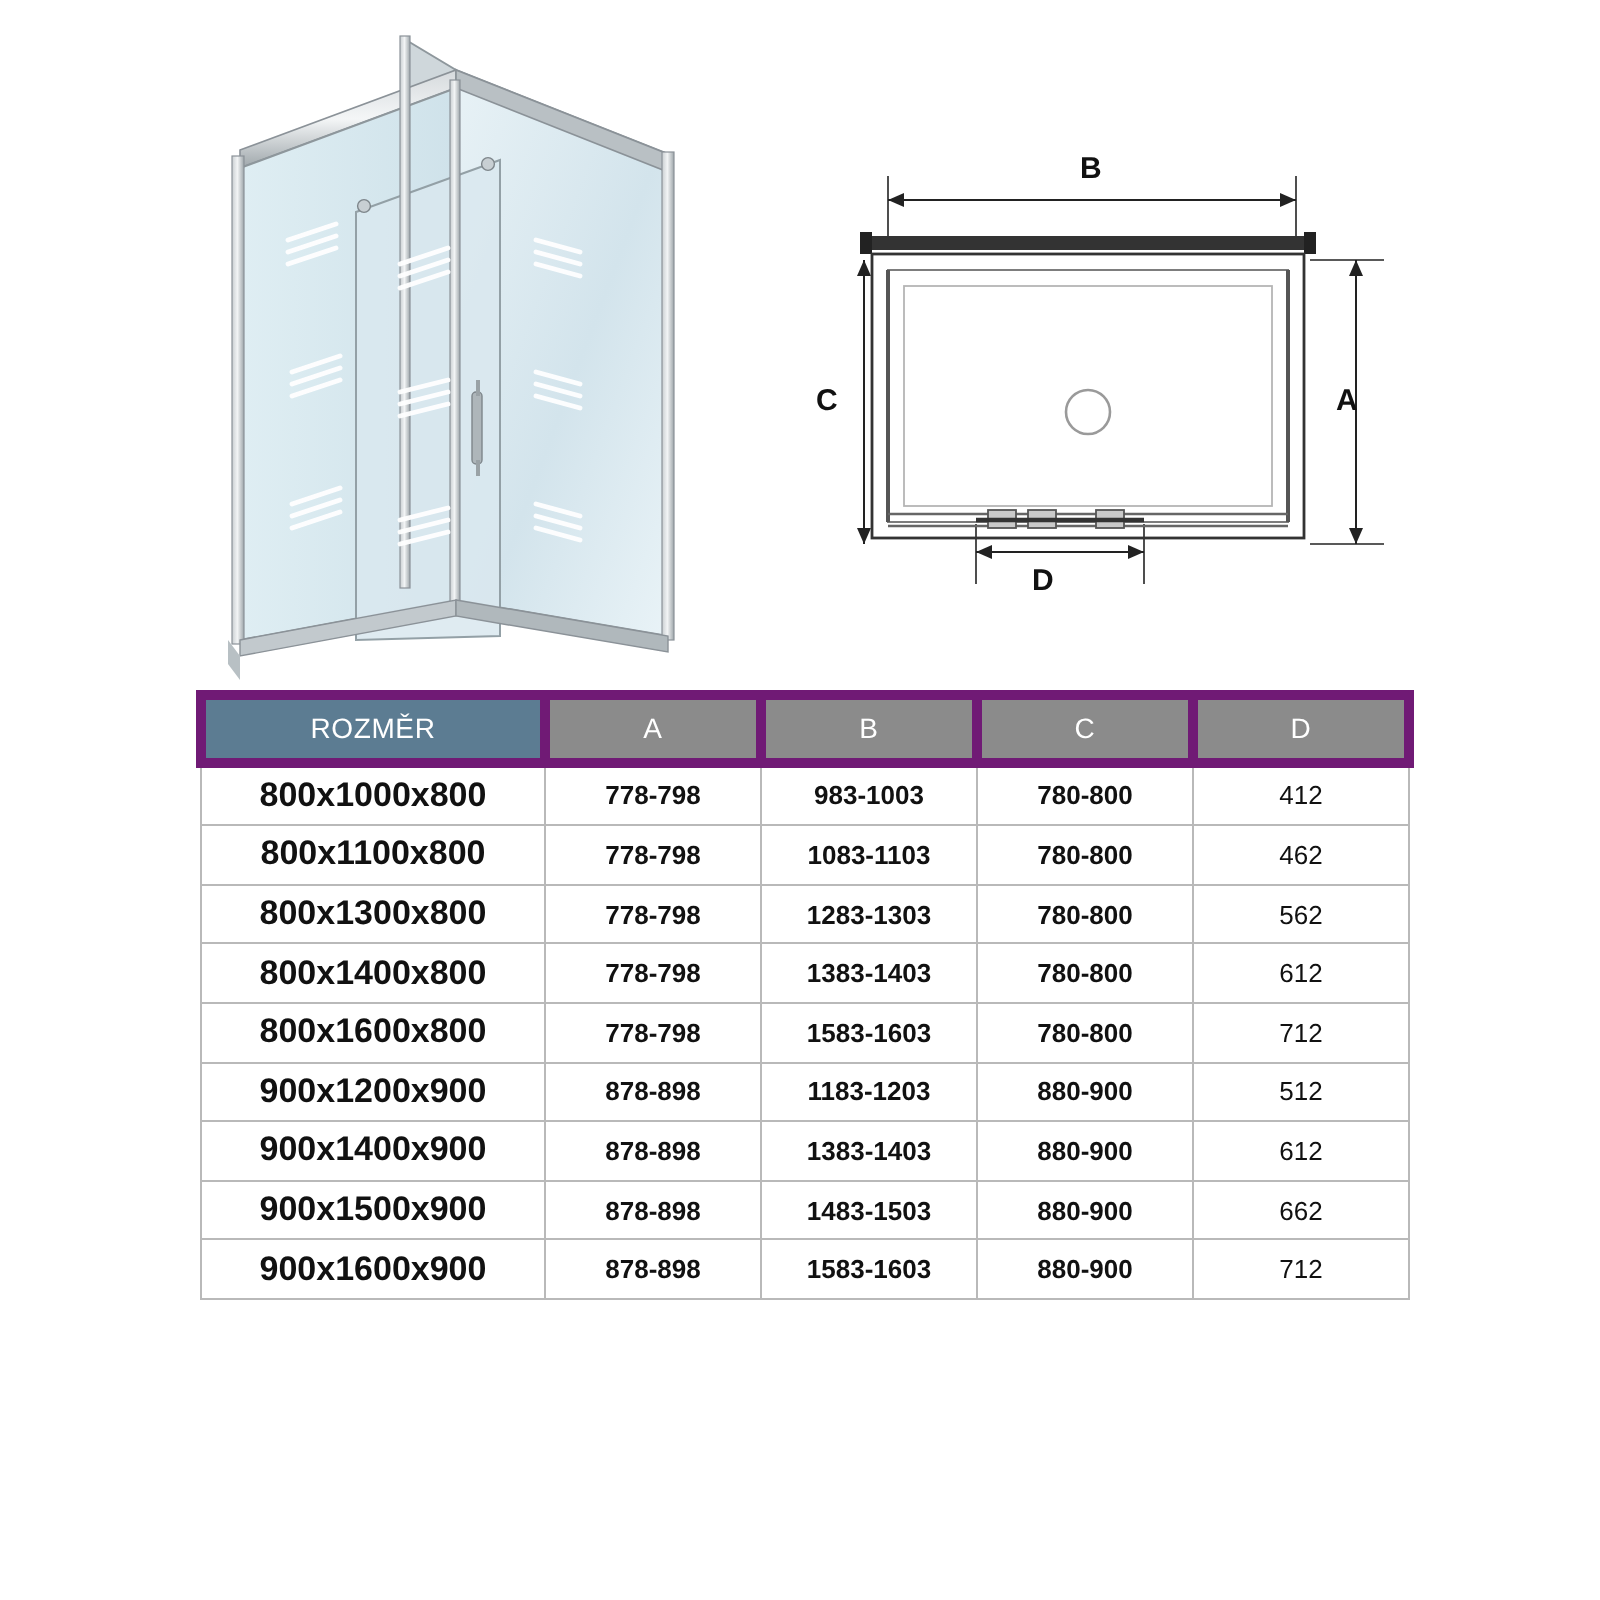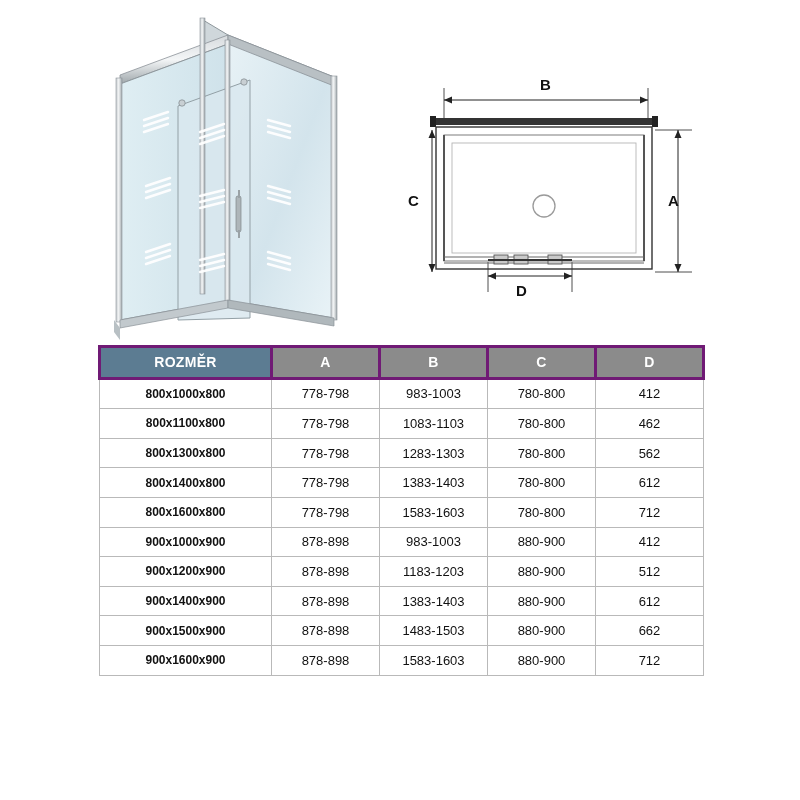--- a/index.html
+++ b/index.html
@@ -44,32 +44,32 @@
   table.spec th, table.spec td {
     border: 1px solid #b9b9b9;
     font-size: 13.5px;
     text-align: center;
     height: 28.6px;
     padding: 0;
     color: #111;
   }
   table.spec thead th {
     color: #ffffff;
-    font-weight: bold;
+    font-weight: normal;
     font-size: 14px;
     letter-spacing: 0.3px;
-    border: 3px solid #701a75;
+    border: 5px solid #701a75;
   }
   thead th.c0 { background: #5c7c92; text-align: center; }
   thead th.c1 { background: #8b8b8b; }
   thead th.c2 { background: #8b8b8b; }
   thead th.c3 { background: #8b8b8b; }
   thead th.c4 { background: #8b8b8b; }
-  tbody td.c0 { font-weight: bold; font-size: 12px; }
-  tbody td.c1, tbody td.c2, tbody td.c3 { font-weight: normal; font-size: 13px; }
+  tbody td.c0 { font-weight: bold; font-size: 17px; }
+  tbody td.c1, tbody td.c2, tbody td.c3 { font-weight: bold; font-size: 13px; }
   tbody td.c4 { font-weight: normal; font-size: 13px; }
   .col0 { width: 172px; }
   .col1 { width: 108px; }
   .col2 { width: 108px; }
   .col3 { width: 108px; }
   .col4 { width: 108px; }
 
   
   .dimlabel {
     position: absolute;
@@ -289,27 +289,20 @@
             <td class="c4">612</td>
           </tr>
           <tr>
             <td class="c0">800x1600x800</td>
             <td class="c1">778-798</td>
             <td class="c2">1583-1603</td>
             <td class="c3">780-800</td>
             <td class="c4">712</td>
           </tr>
           <tr>
-            <td class="c0">900x1000x900</td>
-            <td class="c1">878-898</td>
-            <td class="c2">983-1003</td>
-            <td class="c3">880-900</td>
-            <td class="c4">412</td>
-          </tr>
-          <tr>
             <td class="c0">900x1200x900</td>
             <td class="c1">878-898</td>
             <td class="c2">1183-1203</td>
             <td class="c3">880-900</td>
             <td class="c4">512</td>
           </tr>
           <tr>
             <td class="c0">900x1400x900</td>
             <td class="c1">878-898</td>
             <td class="c2">1383-1403</td>

